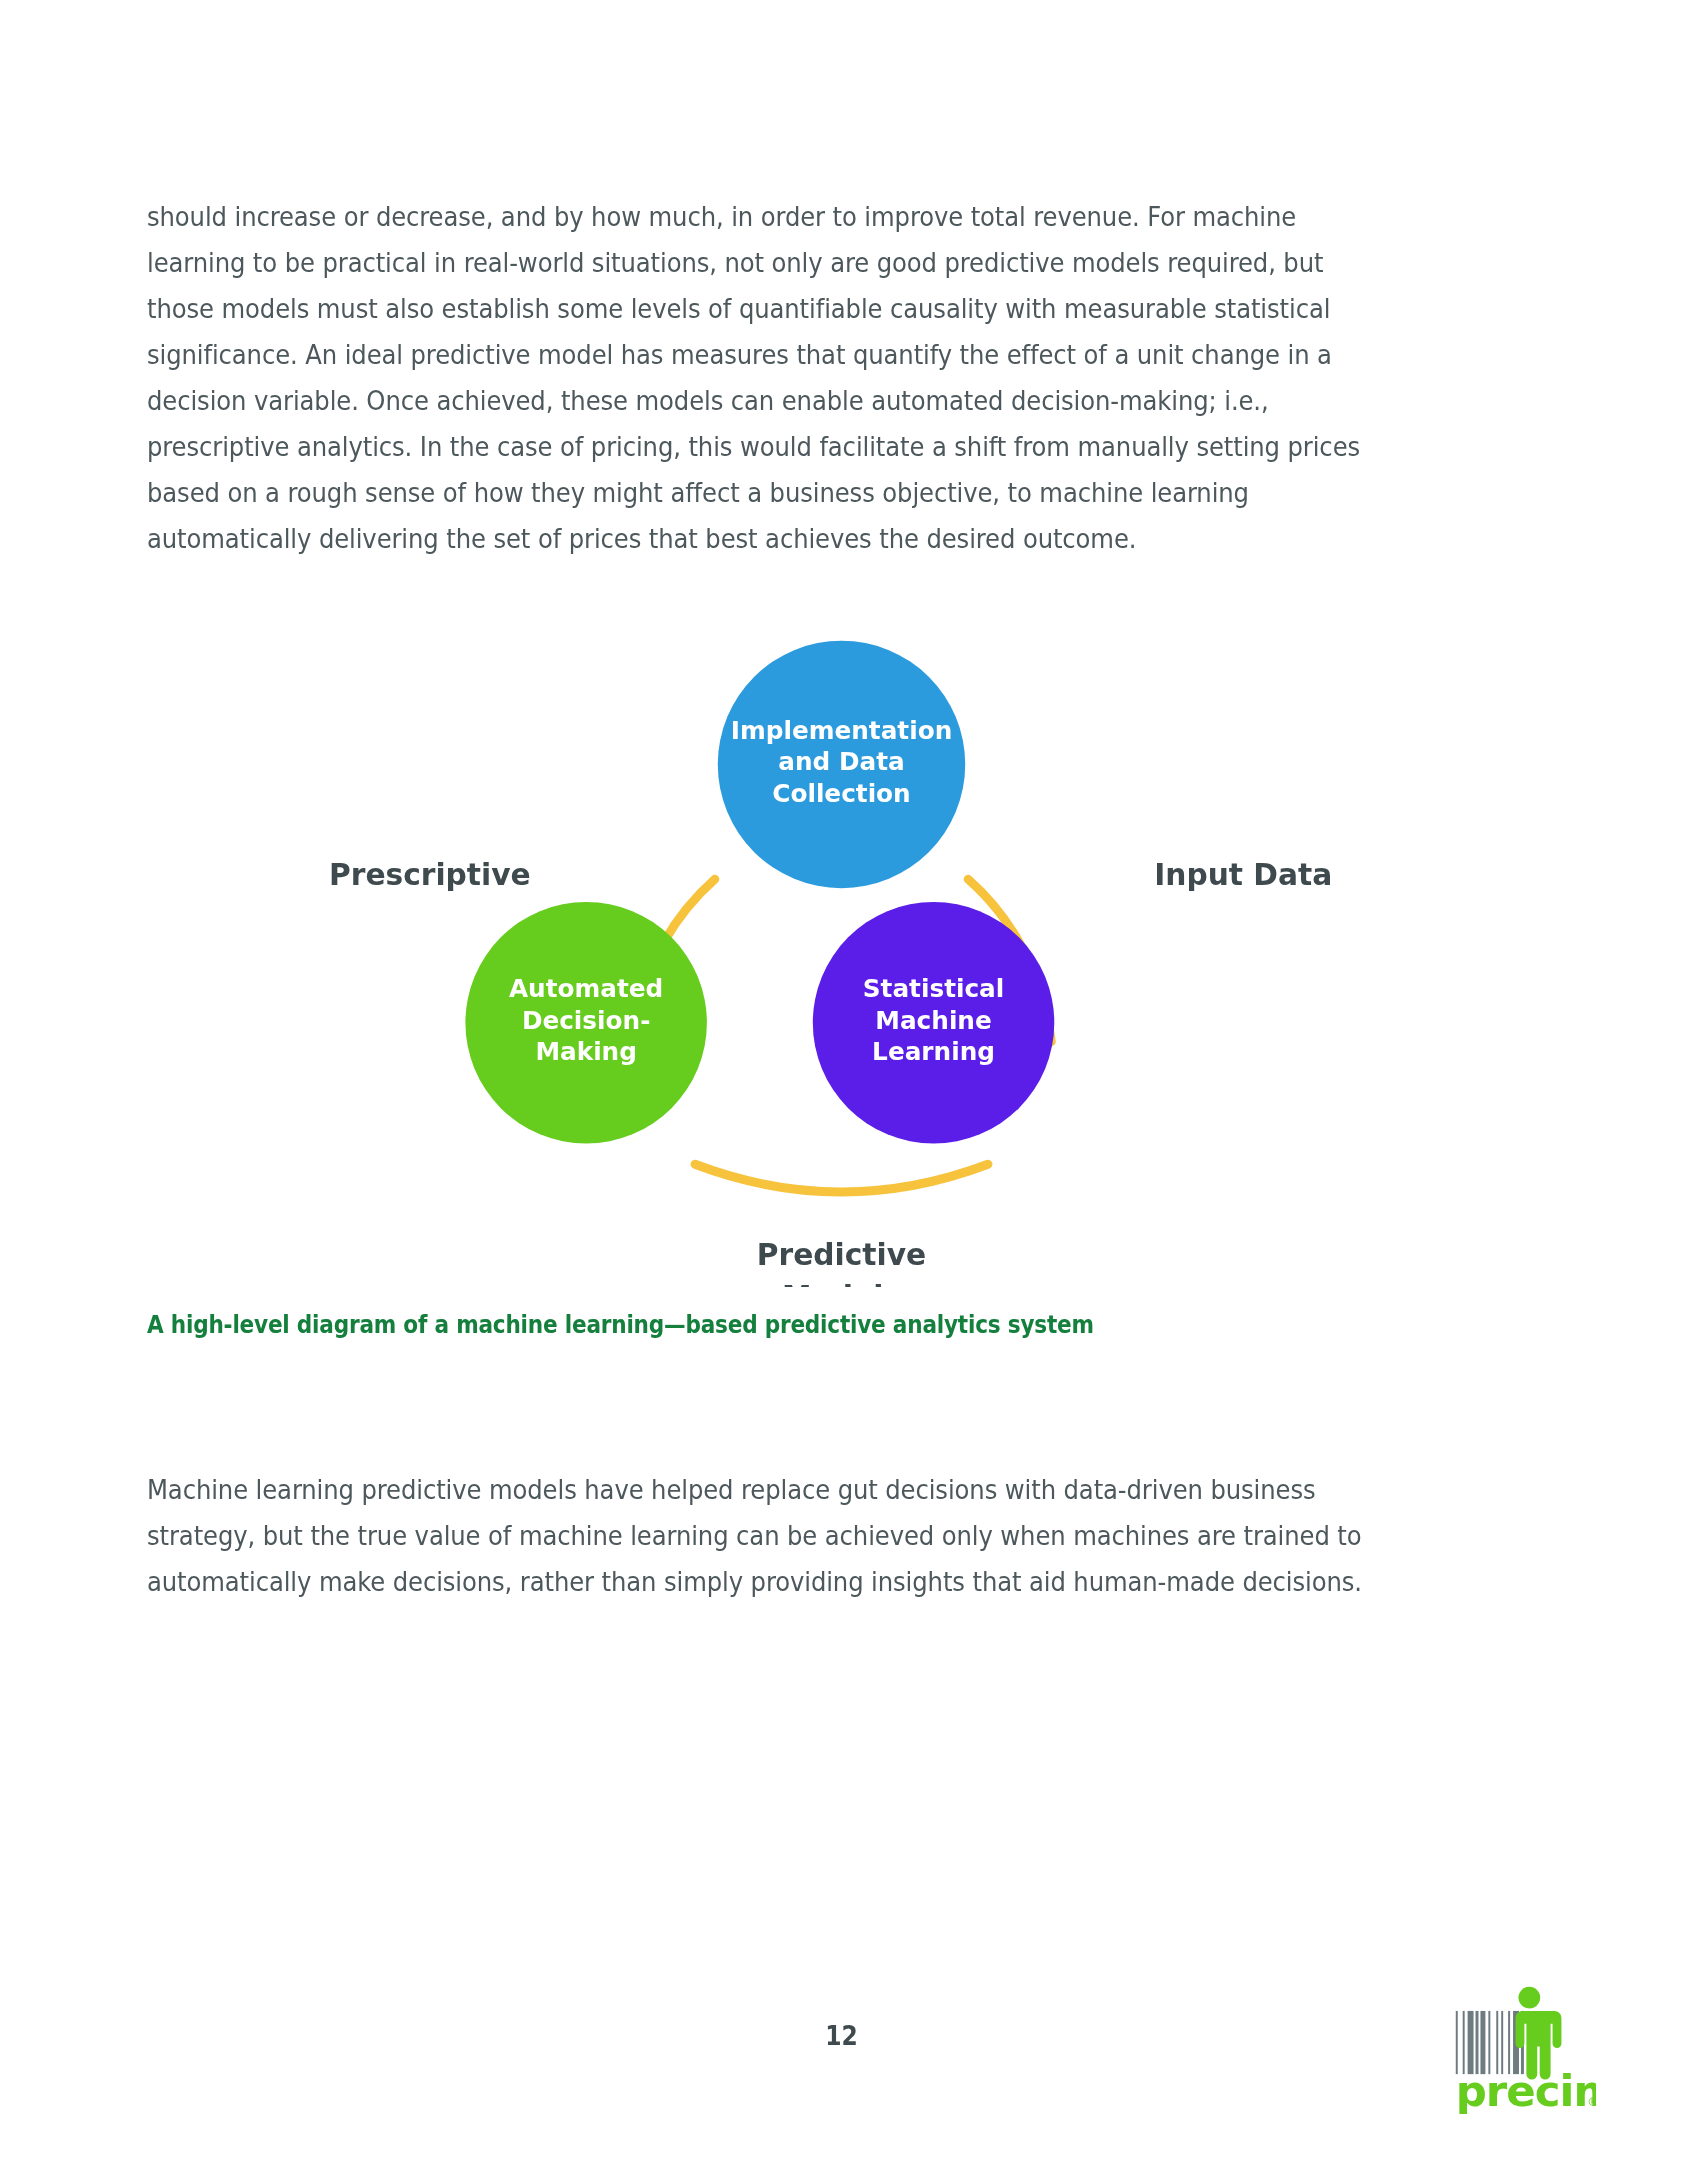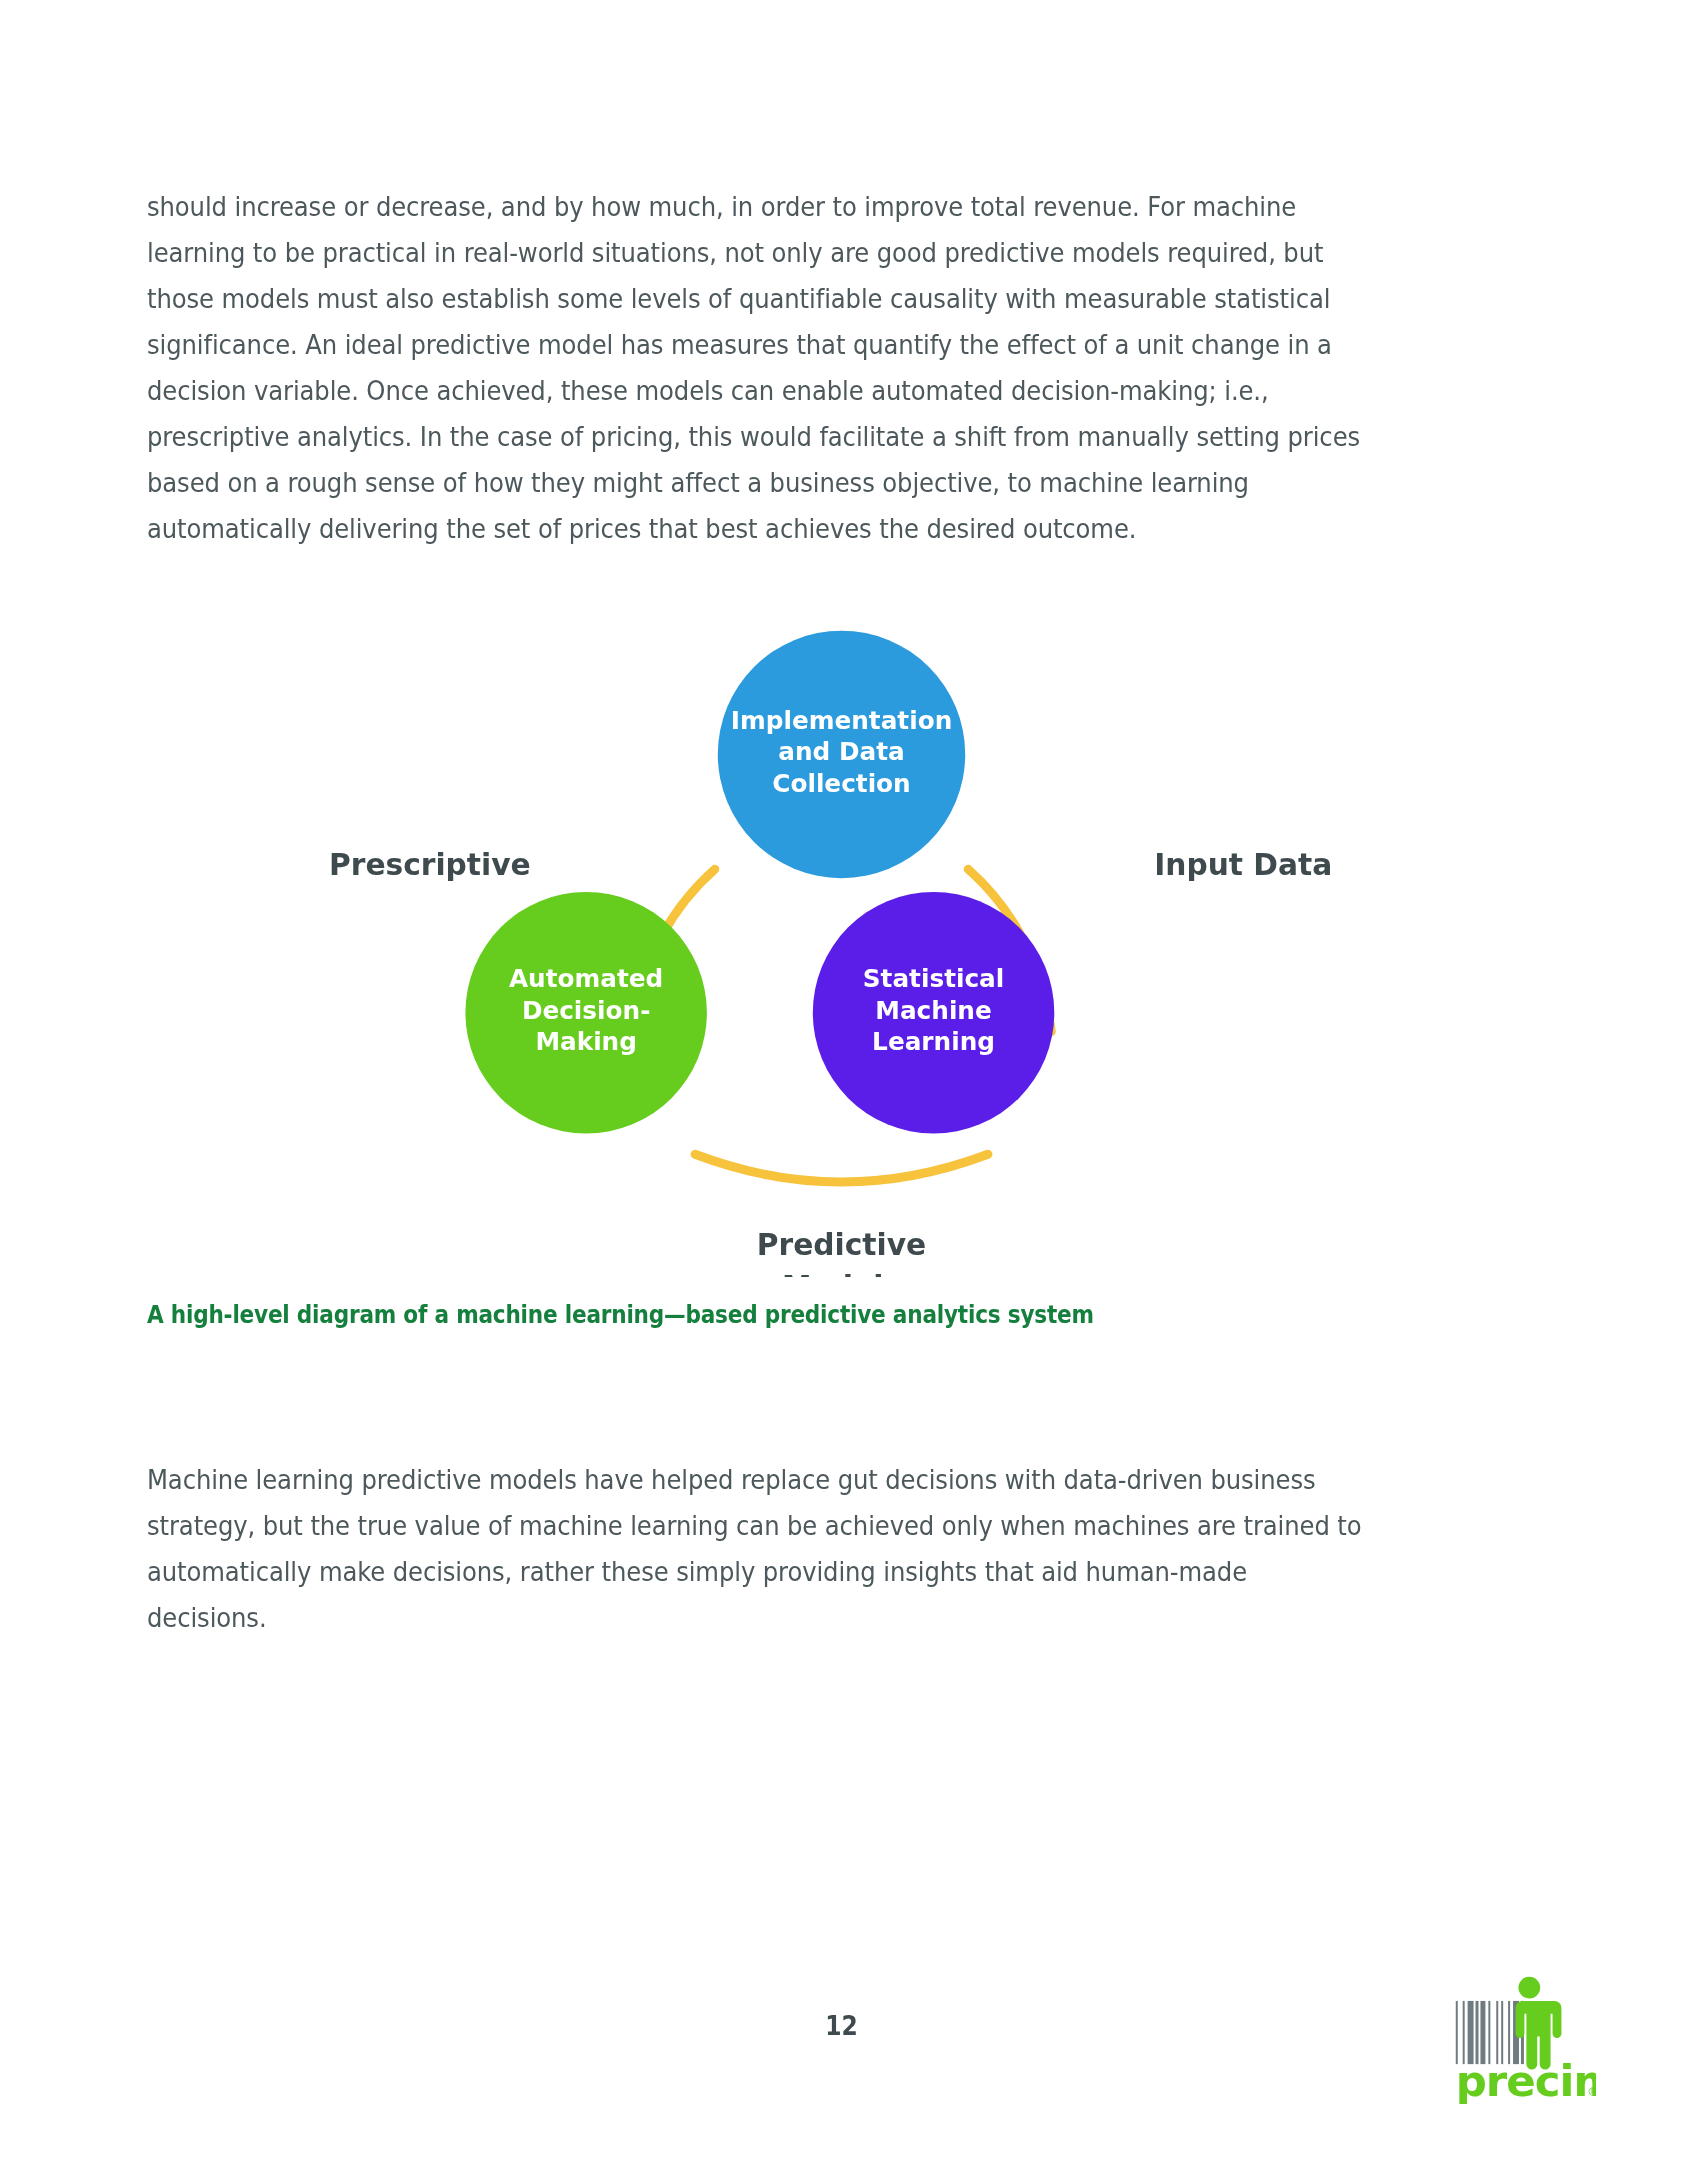--- a/index.html
+++ b/index.html
@@ -12,20 +12,21 @@
     height: 2178px;
     position: relative;
     font-family: "Liberation Sans", sans-serif;
     overflow: hidden;
   }
 
   .page {
     position: absolute;
     inset: 0;
     background: #ffffff;
+    margin-top: 10px;
   }
 
   
   .body-text {
     position: absolute;
     left: 147px;
     width: 1220px;
     font-family: "DejaVu Sans Condensed", "Liberation Sans Narrow", "Liberation Sans", sans-serif;
     font-size: 27px;
     line-height: 46px;
@@ -176,21 +177,21 @@
 
       <text class="outer-label" x="866" y="274" text-anchor="start">Input Data</text>
 
       <text class="outer-label" x="550" y="658" text-anchor="middle">Predictive</text>
       <text class="outer-label" x="550" y="700" text-anchor="middle">Models</text>
     </svg>
   </div>
 
   <div class="caption">A high-level diagram of a machine learning—based predictive analytics system</div>
 
-  <div class="body-text" id="para-bottom">Machine learning predictive models have helped replace gut decisions with data-driven business strategy, but the true value of machine learning can be achieved only when machines are trained to automatically make decisions, rather these simply providing insights that aid human-made decisions.</div>
+  <div class="body-text" id="para-bottom">Machine learning predictive models have helped replace gut decisions with data-driven business strategy, but the true value of machine learning can be achieved only when machines are trained to automatically make decisions, rather than simply providing insights that aid human-made decisions.</div>
 
   <div class="footer">
     <div class="footer-page">12</div>
   </div>
 
   <div class="logo">
     <svg width="158" height="139" viewBox="0 0 160 140" xmlns="http://www.w3.org/2000/svg">
 
       <g id="barcode-bars">
           <rect x="18" y="36" width="2" height="64" fill="#6E7B80"></rect>

